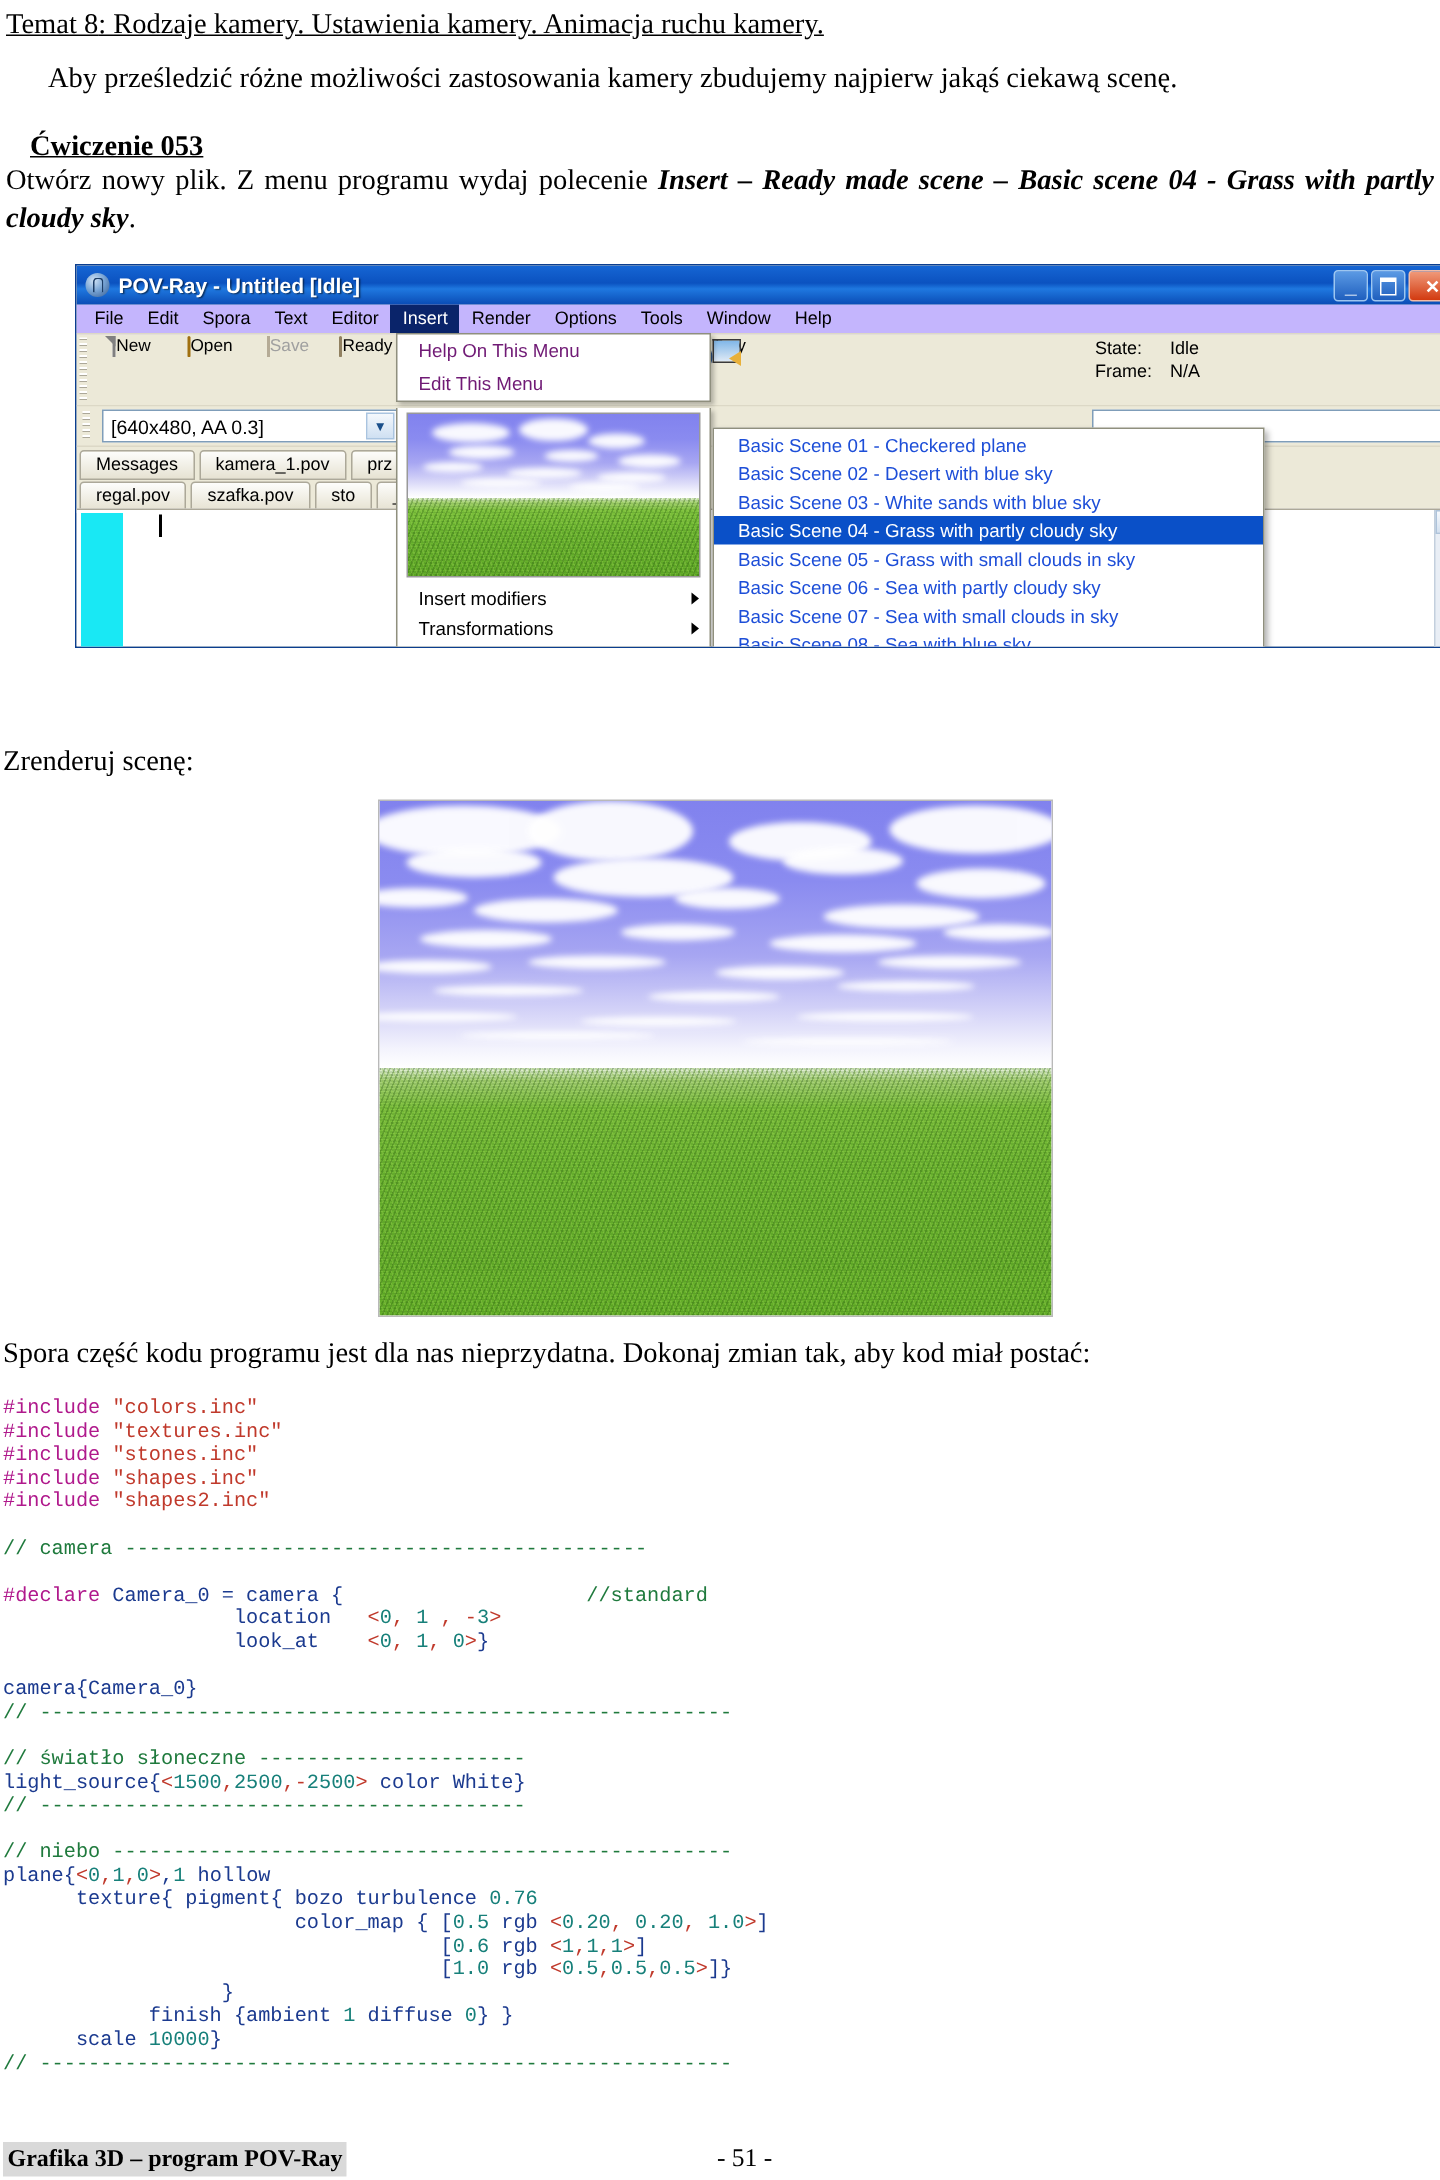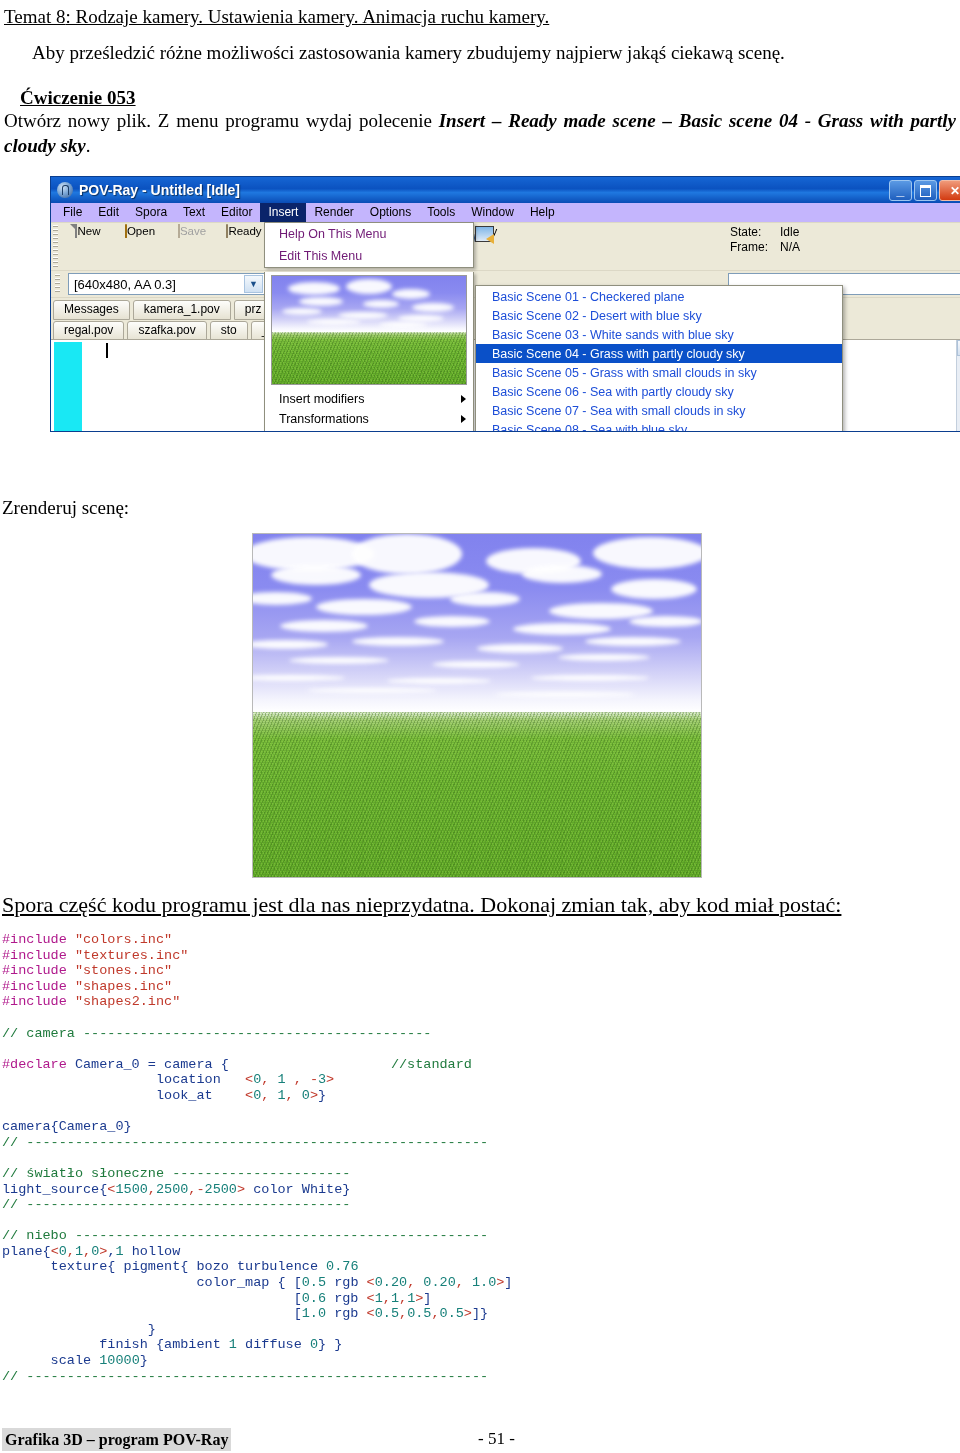--- a/index.html
+++ b/index.html
@@ -55,22 +55,21 @@
 
   #render-label {
     position: absolute;
     left: 2px; top: 495px;
     font-size: 19px;
   }
 
   #modify-para {
     position: absolute;
     left: 2px; top: 890px; width: 952px;
-    font-size: 22px;
-    text-decoration: underline;
+    font-size: 19px;
   }
 
   
   #footer-left {
     position: absolute;
     left: 2px; top: 1428px;
     font-size: 16px;
     font-weight: bold;
     background: #d9d9d9;
     padding: 1px 3px;

